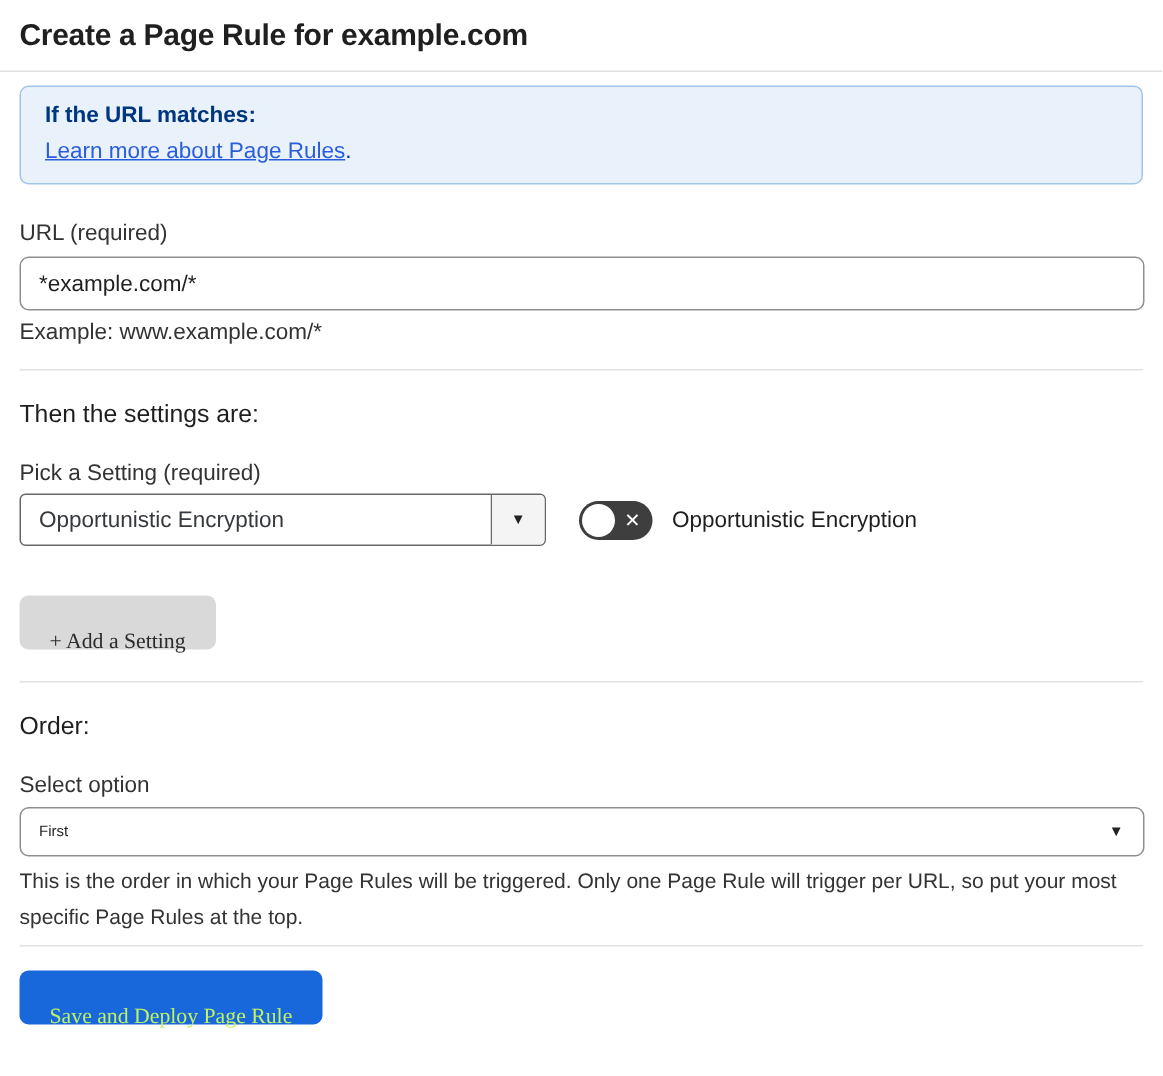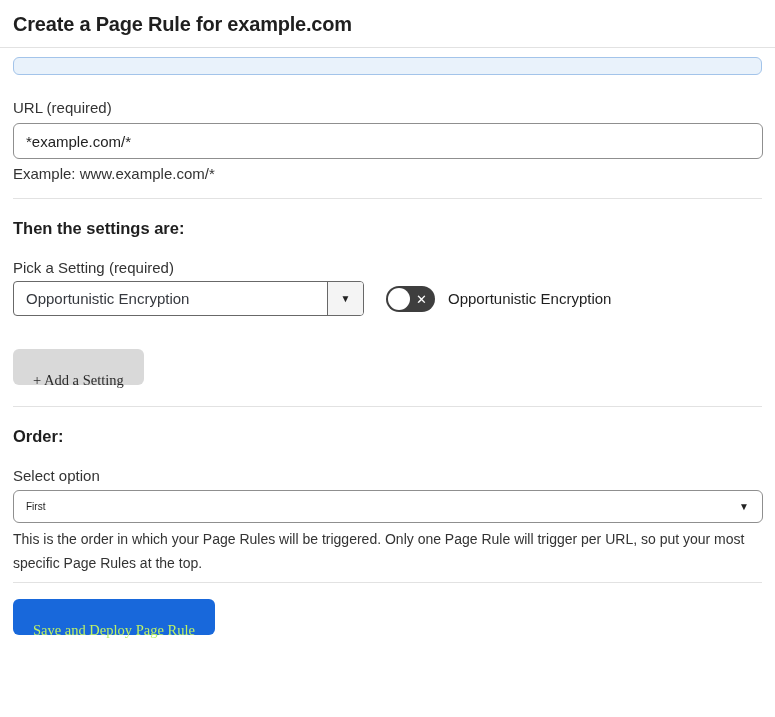--- a/index.html
+++ b/index.html
@@ -64,21 +64,21 @@
     font-size: 15px;
     line-height: 17px;
     color: #333333;
   }
   .sep-url { margin-top: 16px; }
 
   .section-heading {
     margin: 19px 13px 0;
     font-size: 16.5px;
     line-height: 20px;
-    font-weight: 700;
+    font-weight: 400;
     color: #1f1f1f;
   }
   .picker-label { margin-top: 21px; }
 
   .setting-row {
     display: flex;
     align-items: center;
     margin: 5px 13px 0;
     height: 35px;
   }
@@ -197,20 +197,22 @@
 </head>
 <body>
 
 
 
 <h1 class="page-title">Create a Page Rule for example.com</h1>
 
 <hr class="divider-full">
 
 <div class="info-box">
+  <div class="info-heading">If the URL matches:</div>
+  <div><a>Learn more about Page Rules</a><span>.</span></div>
 </div>
 
 <div class="field-label">URL (required)</div>
 <input class="text-input" type="text" value="*example.com/*" style="">
 <div class="helper-text">Example: www.example.com/*</div>
 
 <hr class="divider sep-url">
 
 <h2 class="section-heading">Then the settings are:</h2>
 

